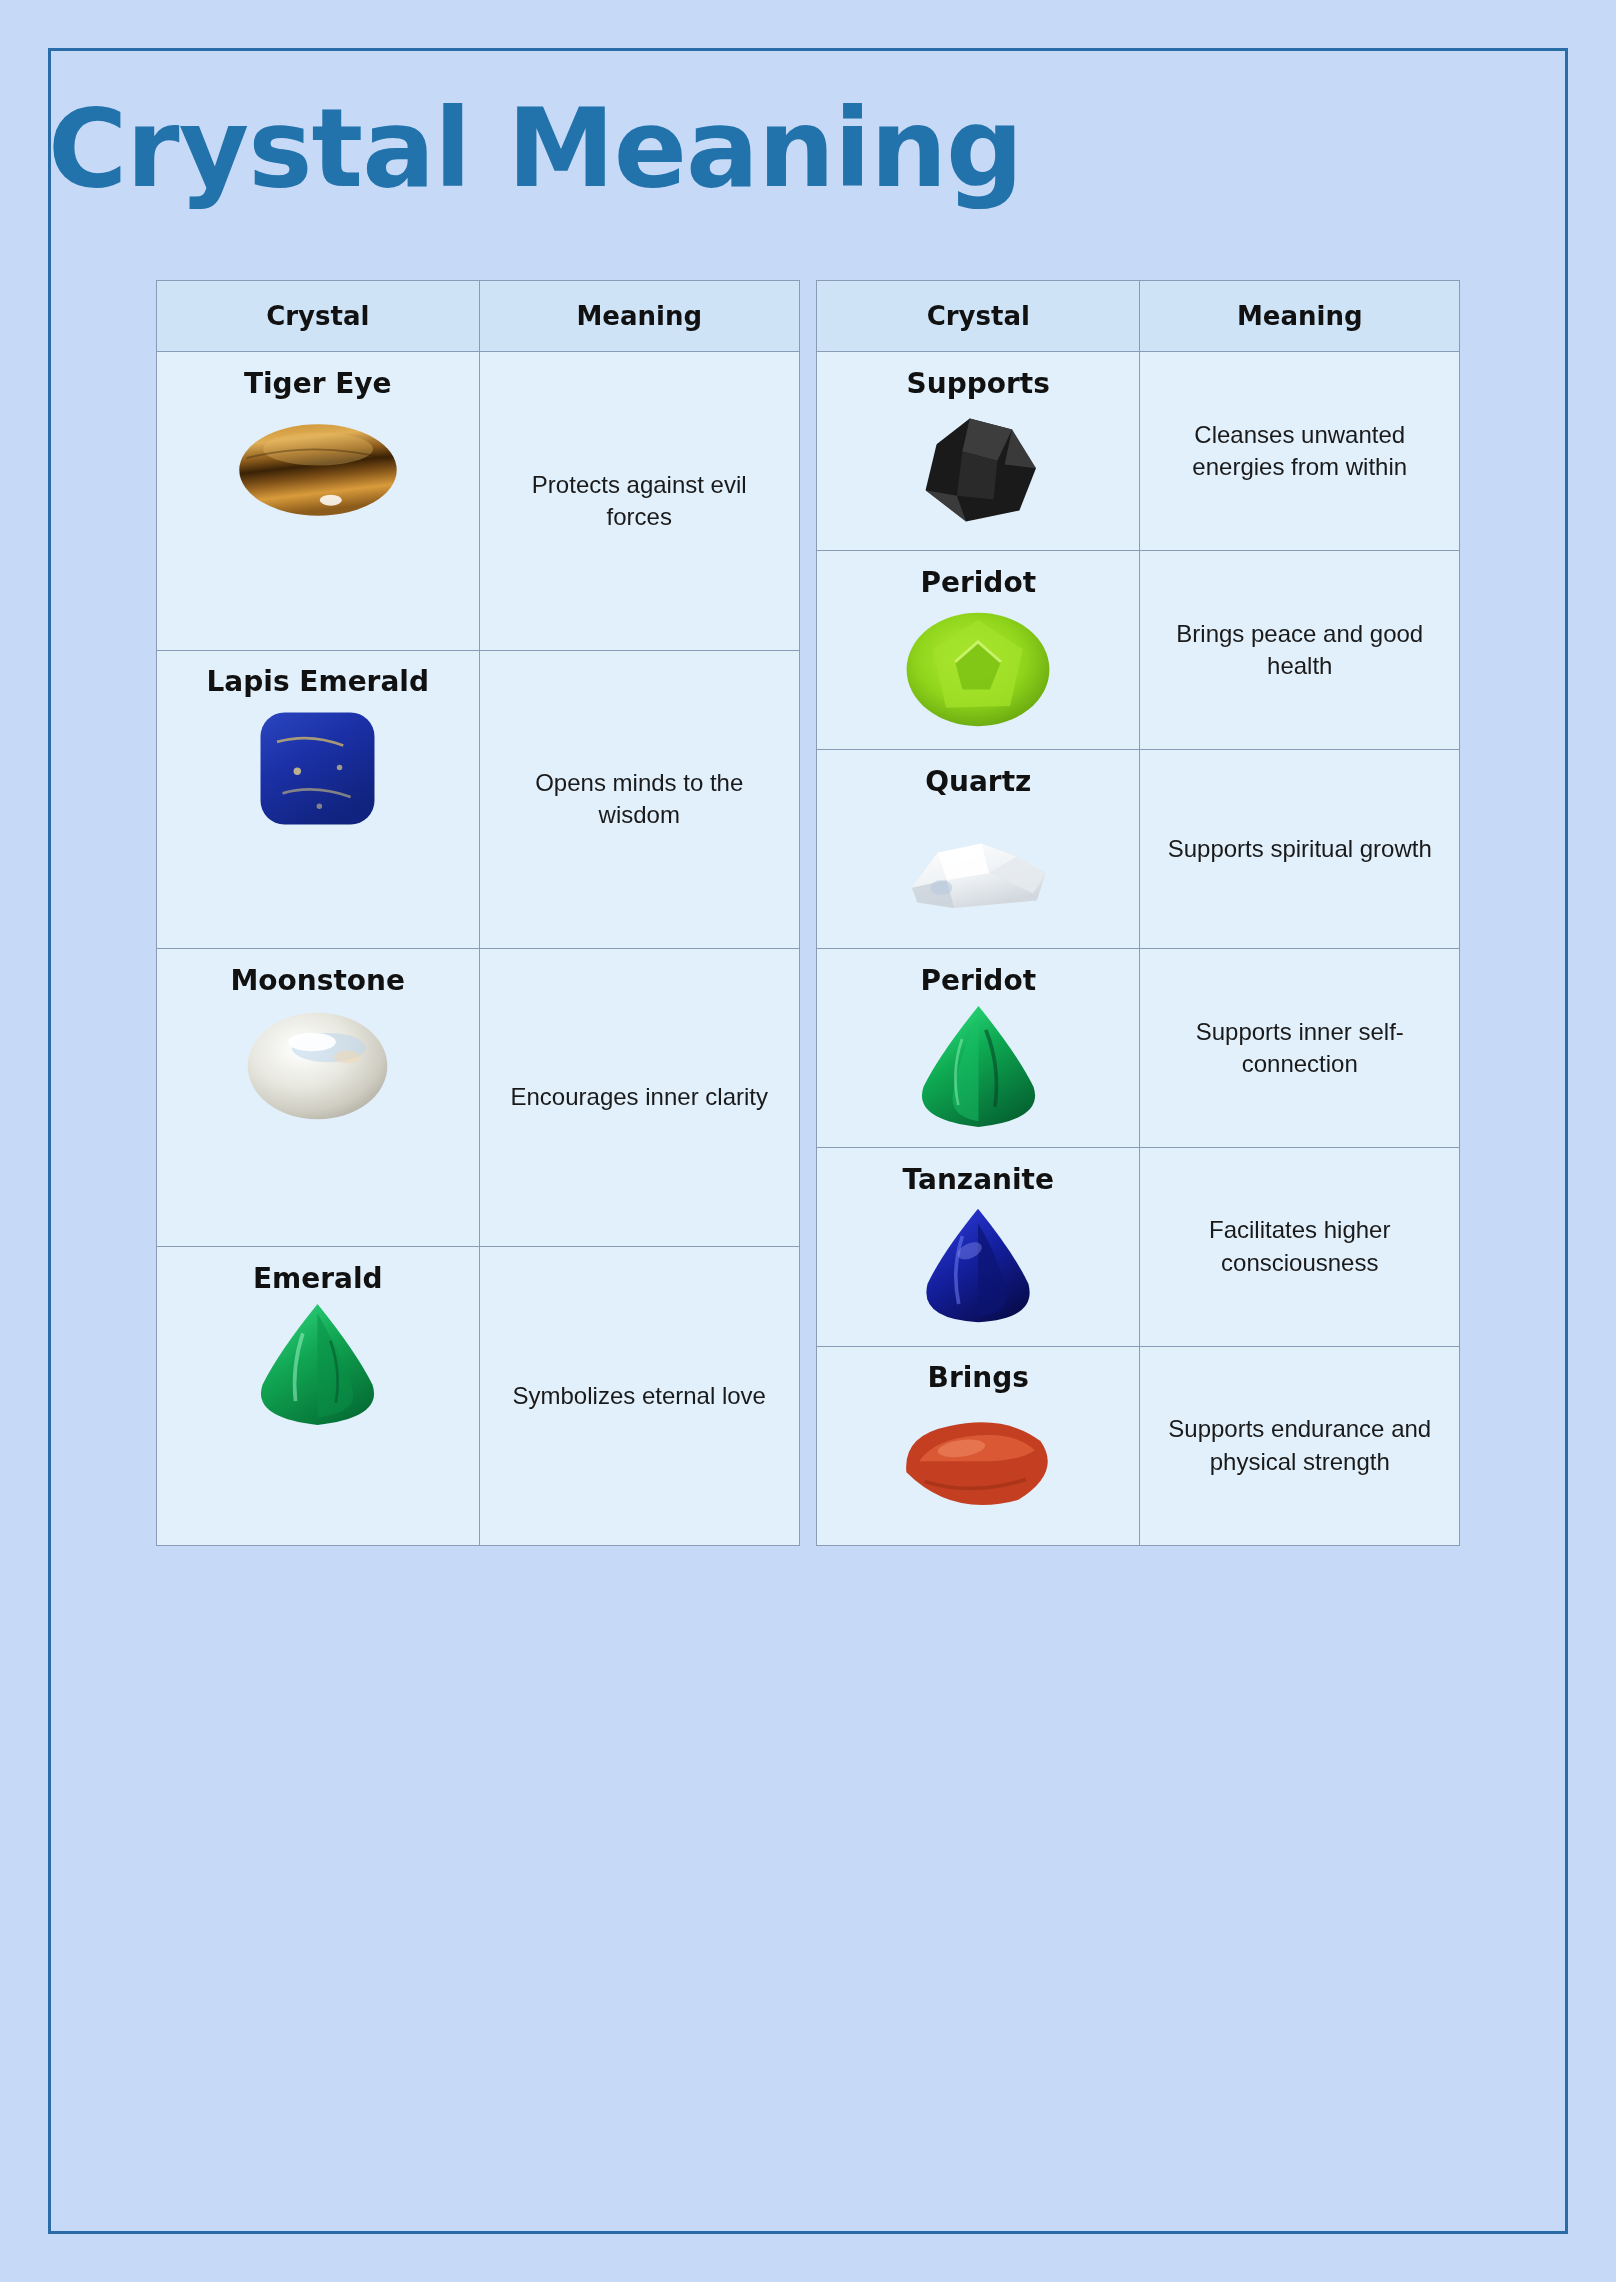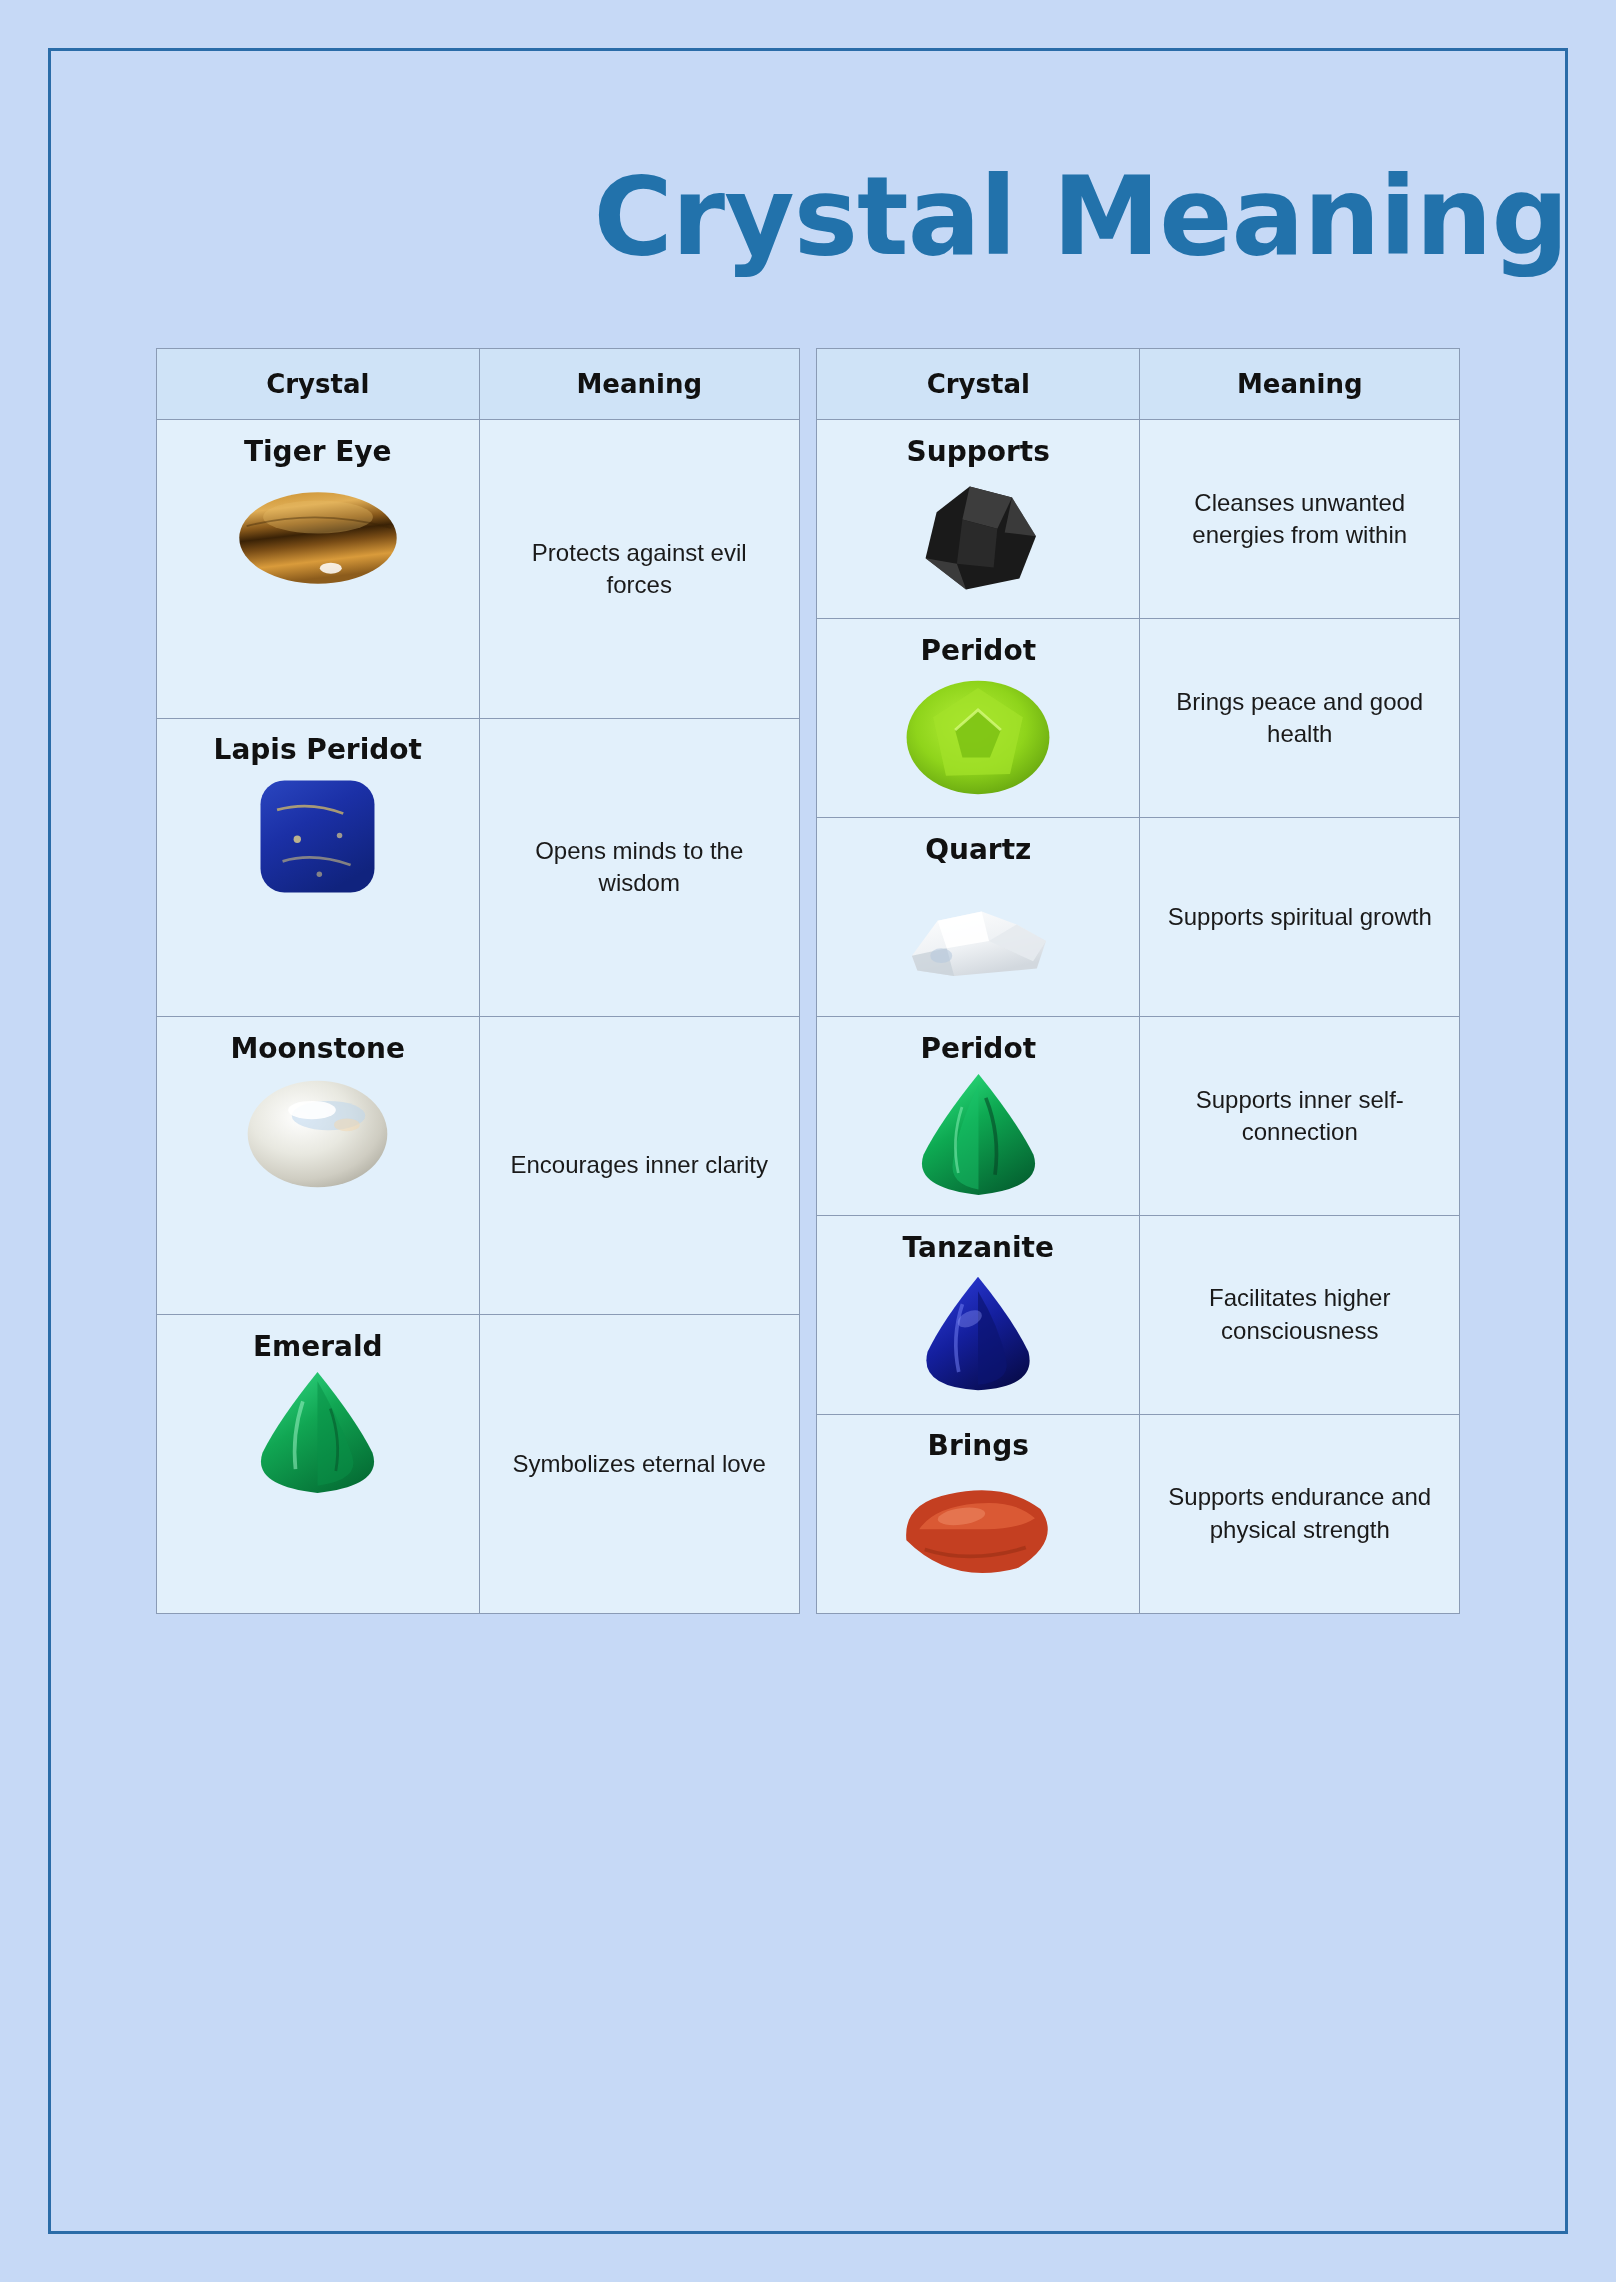--- a/index.html
+++ b/index.html
@@ -27,22 +27,22 @@
     top: 48px;
     right: 48px;
     bottom: 48px;
     border: 3.7px solid #2a6ca8;
     box-sizing: border-box;
     pointer-events: none;
   }
   .title {
     position: relative;
     margin: 0;
-    padding-top: 112px;
-    text-align: right;
+    padding-top: 44px;
+    text-align: left;
     font-size: 108px;
     line-height: 1.05;
     font-weight: bold;
     letter-spacing: -0.9px;
     color: #2272ab;
     font-family: "DejaVu Sans", sans-serif;
   }
   .tables {
     position: relative;
     display: flex;
@@ -143,21 +143,21 @@
                 <ellipse cx="102" cy="92" rx="12" ry="6" fill="#ffffff" opacity="0.85"></ellipse>
                 <path d="M10 46 Q88 26 168 48" stroke="#3a2206" stroke-width="2" fill="none" opacity="0.4"></path>
               </svg>
             </div>
           </td>
           <td class="meaning-cell">Protects against evil forces</td>
         </tr>
 
         <tr>
           <td class="crystal-cell">
-            <div class="crystal-name">Lapis Peridot</div>
+            <div class="crystal-name">Lapis Emerald</div>
             <div class="gem-wrap">
               <svg class="gem" width="125" height="127" viewBox="0 0 136 138">
                 <defs>
                   <linearGradient id="lapis" x1="0" y1="0" x2="0.6" y2="1">
                     <stop offset="0%" stop-color="#2a46c0"></stop>
                     <stop offset="45%" stop-color="#1b30a6"></stop>
                     <stop offset="100%" stop-color="#10237e"></stop>
                   </linearGradient>
                 </defs>
                 <rect x="6" y="8" width="124" height="122" rx="26" fill="url(#lapis)"></rect>

